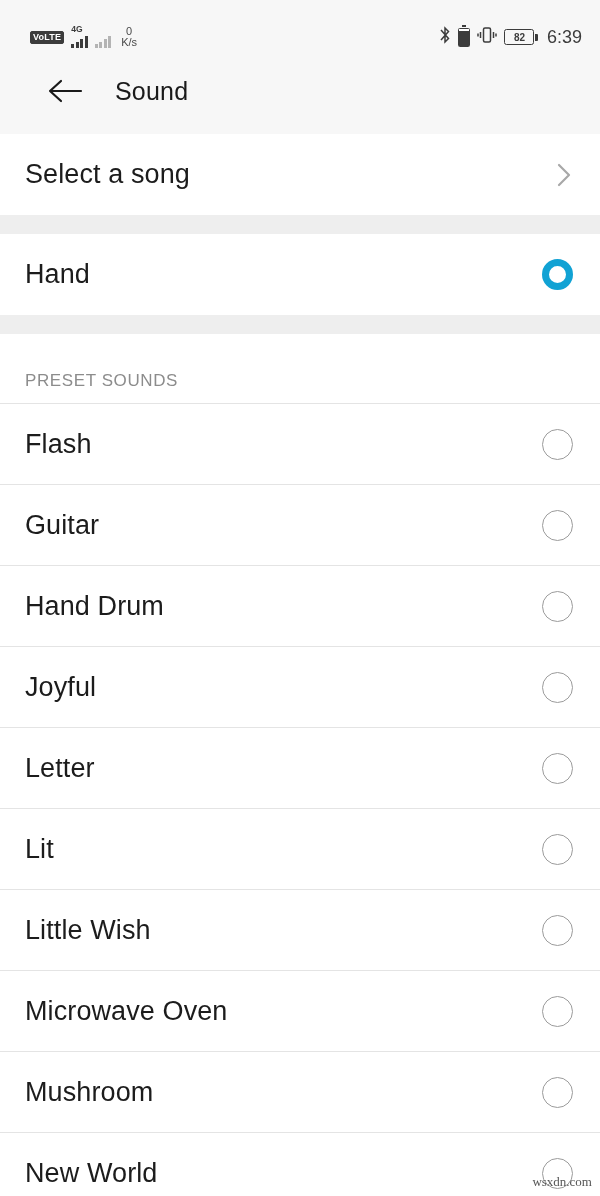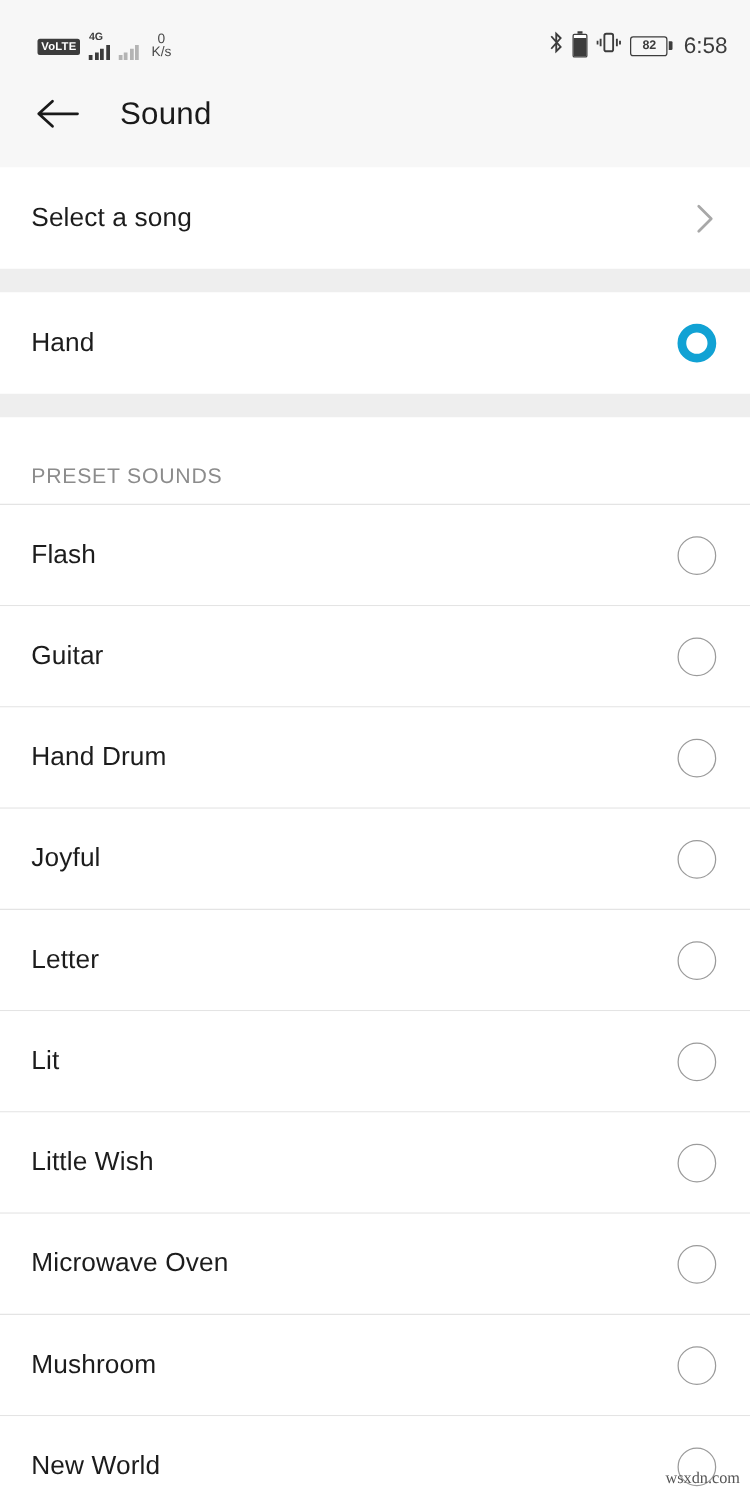--- a/index.html
+++ b/index.html
@@ -139,21 +139,21 @@
     color: #3c3c3c;
     margin-left: 2px;
   }
 
   
   .app-bar {
     height: 86px;
     background: #f7f7f7;
     display: flex;
     align-items: center;
-    padding-left: 26px;
+    padding-left: 45px;
     box-sizing: border-box;
   }
   .back-arrow {
     width: 40px;
     height: 40px;
     display: flex;
     align-items: center;
     justify-content: center;
     cursor: pointer;
   }
@@ -174,21 +174,21 @@
   .row {
     height: 81px;
     display: flex;
     align-items: center;
     justify-content: space-between;
     padding: 0 25px;
     box-sizing: border-box;
     background: #ffffff;
   }
   .row-label {
-    font-size: 21px;
+    font-size: 27px;
     color: #1c1c1c;
     letter-spacing: 0.1px;
   }
   .row.with-divider {
     border-bottom: 1px solid #e4e4e4;
   }
 
   .chevron {
     width: 22px;
     height: 22px;
@@ -286,21 +286,21 @@
       <span>
         <svg width="20" height="18" viewBox="0 0 20 18" aria-hidden="true">
           <rect x="6.5" y="2" width="7" height="14" rx="1.5" fill="none" stroke="#3c3c3c" stroke-width="1.5"></rect>
           <path d="M3.5 6 L3.5 12 M1 7.5 L1 10.5 M16.5 6 L16.5 12 M19 7.5 L19 10.5" stroke="#3c3c3c" stroke-width="1.5" fill="none"></path>
         </svg>
       </span>
       <span class="batt">
         <span class="batt-body">82</span>
         <span class="batt-cap"></span>
       </span>
-      <span class="clock">6:58</span>
+      <span class="clock">6:39</span>
     </div>
   </div>
 
   <div class="app-bar">
     <div class="back-arrow">
       <svg width="36" height="26" viewBox="0 0 36 26" aria-hidden="true">
         <path d="M34 13 L3 13 M14 3 L3 13 L14 23" fill="none" stroke="#1a1a1a" stroke-width="2.2" stroke-linecap="round" stroke-linejoin="round"></path>
       </svg>
     </div>
     <div class="page-title">Sound</div>

